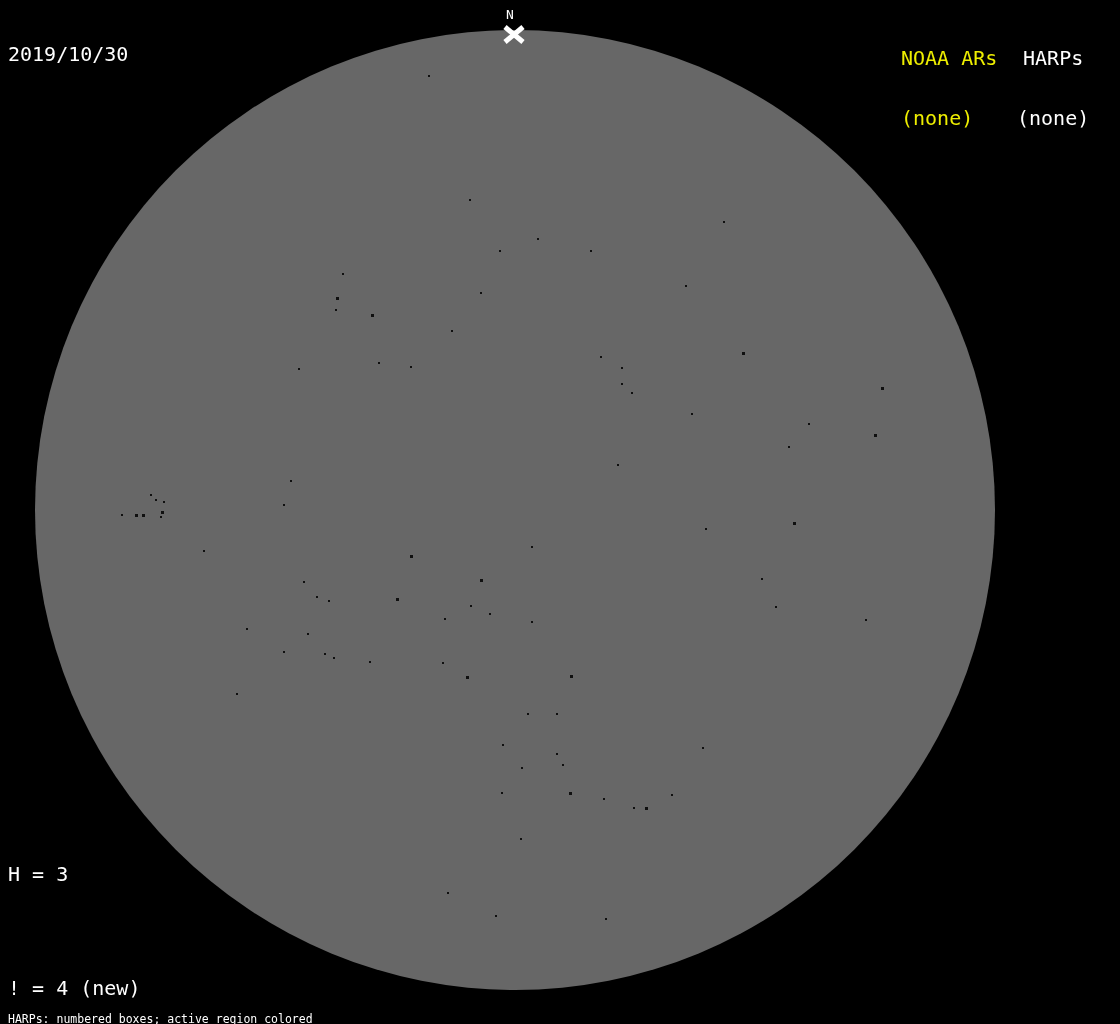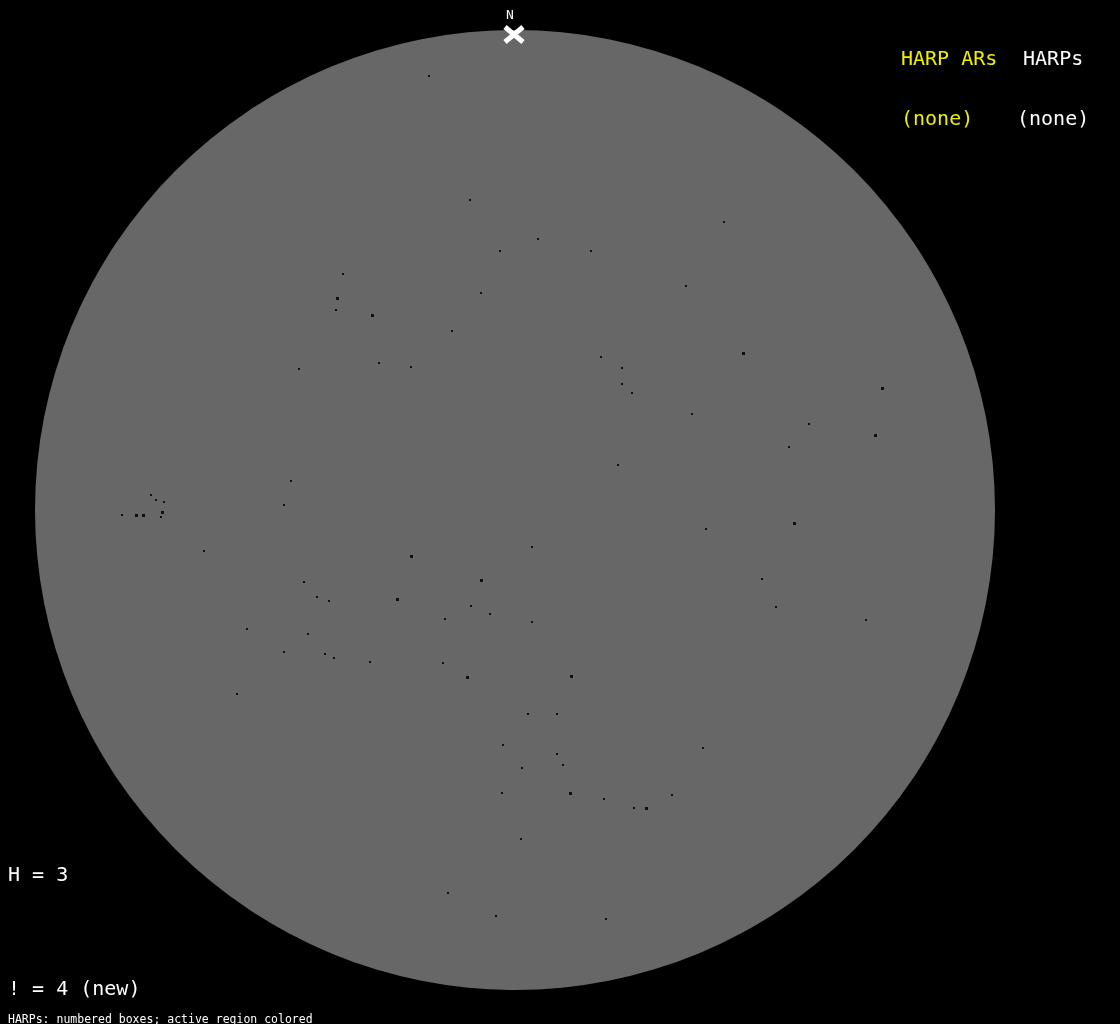--- a/index.html
+++ b/index.html
@@ -140,24 +140,25 @@
       <div class="spot" style="left: 603px; top: 798px; width: 2px; height: 2px;"></div>
       <div class="spot" style="left: 633px; top: 807px; width: 2px; height: 2px;"></div>
       <div class="spot" style="left: 645px; top: 807px; width: 3px; height: 3px;"></div>
       <div class="spot" style="left: 520px; top: 838px; width: 2px; height: 2px;"></div>
       <div class="spot" style="left: 447px; top: 892px; width: 2px; height: 2px;"></div>
       <div class="spot" style="left: 495px; top: 915px; width: 2px; height: 2px;"></div>
       <div class="spot" style="left: 605px; top: 918px; width: 2px; height: 2px;"></div>
     </div>
 
   <div class="mono-text title-block">
+    <div>2019/10/30</div>
   </div>
 
   <div class="mono-text counts-noaa">
-    <div>HARP ARs</div>
+    <div>NOAA ARs</div>
     <div>(none)</div>
   </div>
   <div class="mono-text counts-harps">
     <div>HARPs</div>
     <div>(none)</div>
   </div>
 
   <div class="north-label">N</div>
   <svg class="north-cross" viewBox="0 0 24 19">
     <line x1="3" y1="2" x2="21" y2="17" stroke="#ffffff" stroke-width="5"></line>

